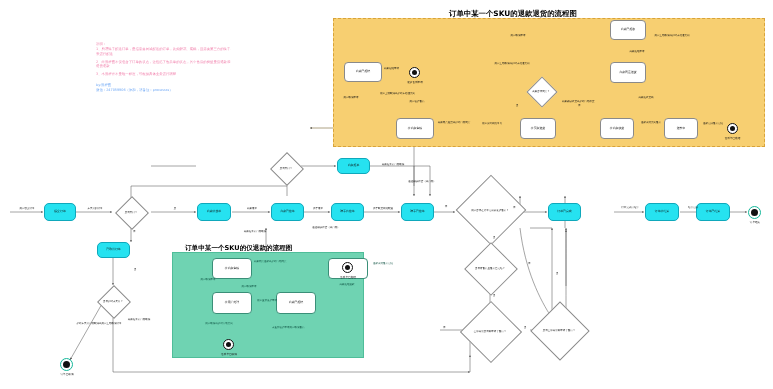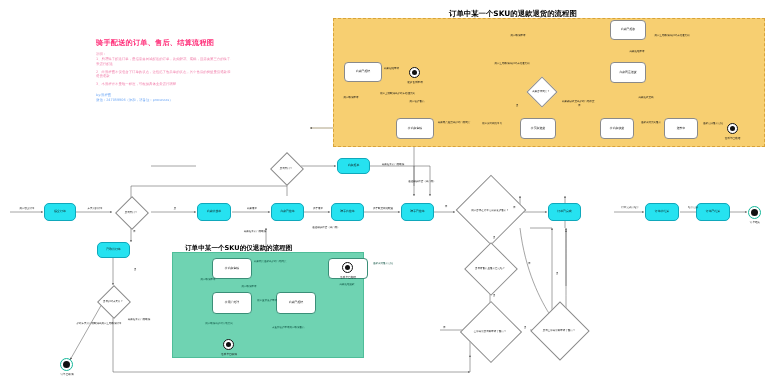--- a/index.html
+++ b/index.html
@@ -167,21 +167,20 @@
       <path d="M348,283 L348,260"></path>
       <path d="M190,268 L190,345 L222,345"></path>
     </g>
     <g stroke="#0e6a55" stroke-width="0.55" fill="none">
       <path d="M190,268 L212,268"></path>
       <path d="M348,260 L348,268"></path>
     </g>
   </svg>
 
   <div class="note">
-    <div class="ttl">骑手配送的订单、售后、结算流程图</div>
     <div class="sub">说明：</div>
     <p>1、所谓骑手配送订单，是指需要同城配送的订单，比如鲜花、蛋糕，且需要第三方的骑手来进行配送</p>
     <p>2、此流程图不仅包含了订单的状态，还包括了售后单的状态，其中售后的类型是仅退款和退货退款</p>
     <p>3、本流程并不是唯一标准，可根据具体业务进行调整</p>
     <div class="by">
       <span>by:流程图</span>
       <span>微信：247059906（添加，请备注：processss）</span>
     </div>
   </div>
 

